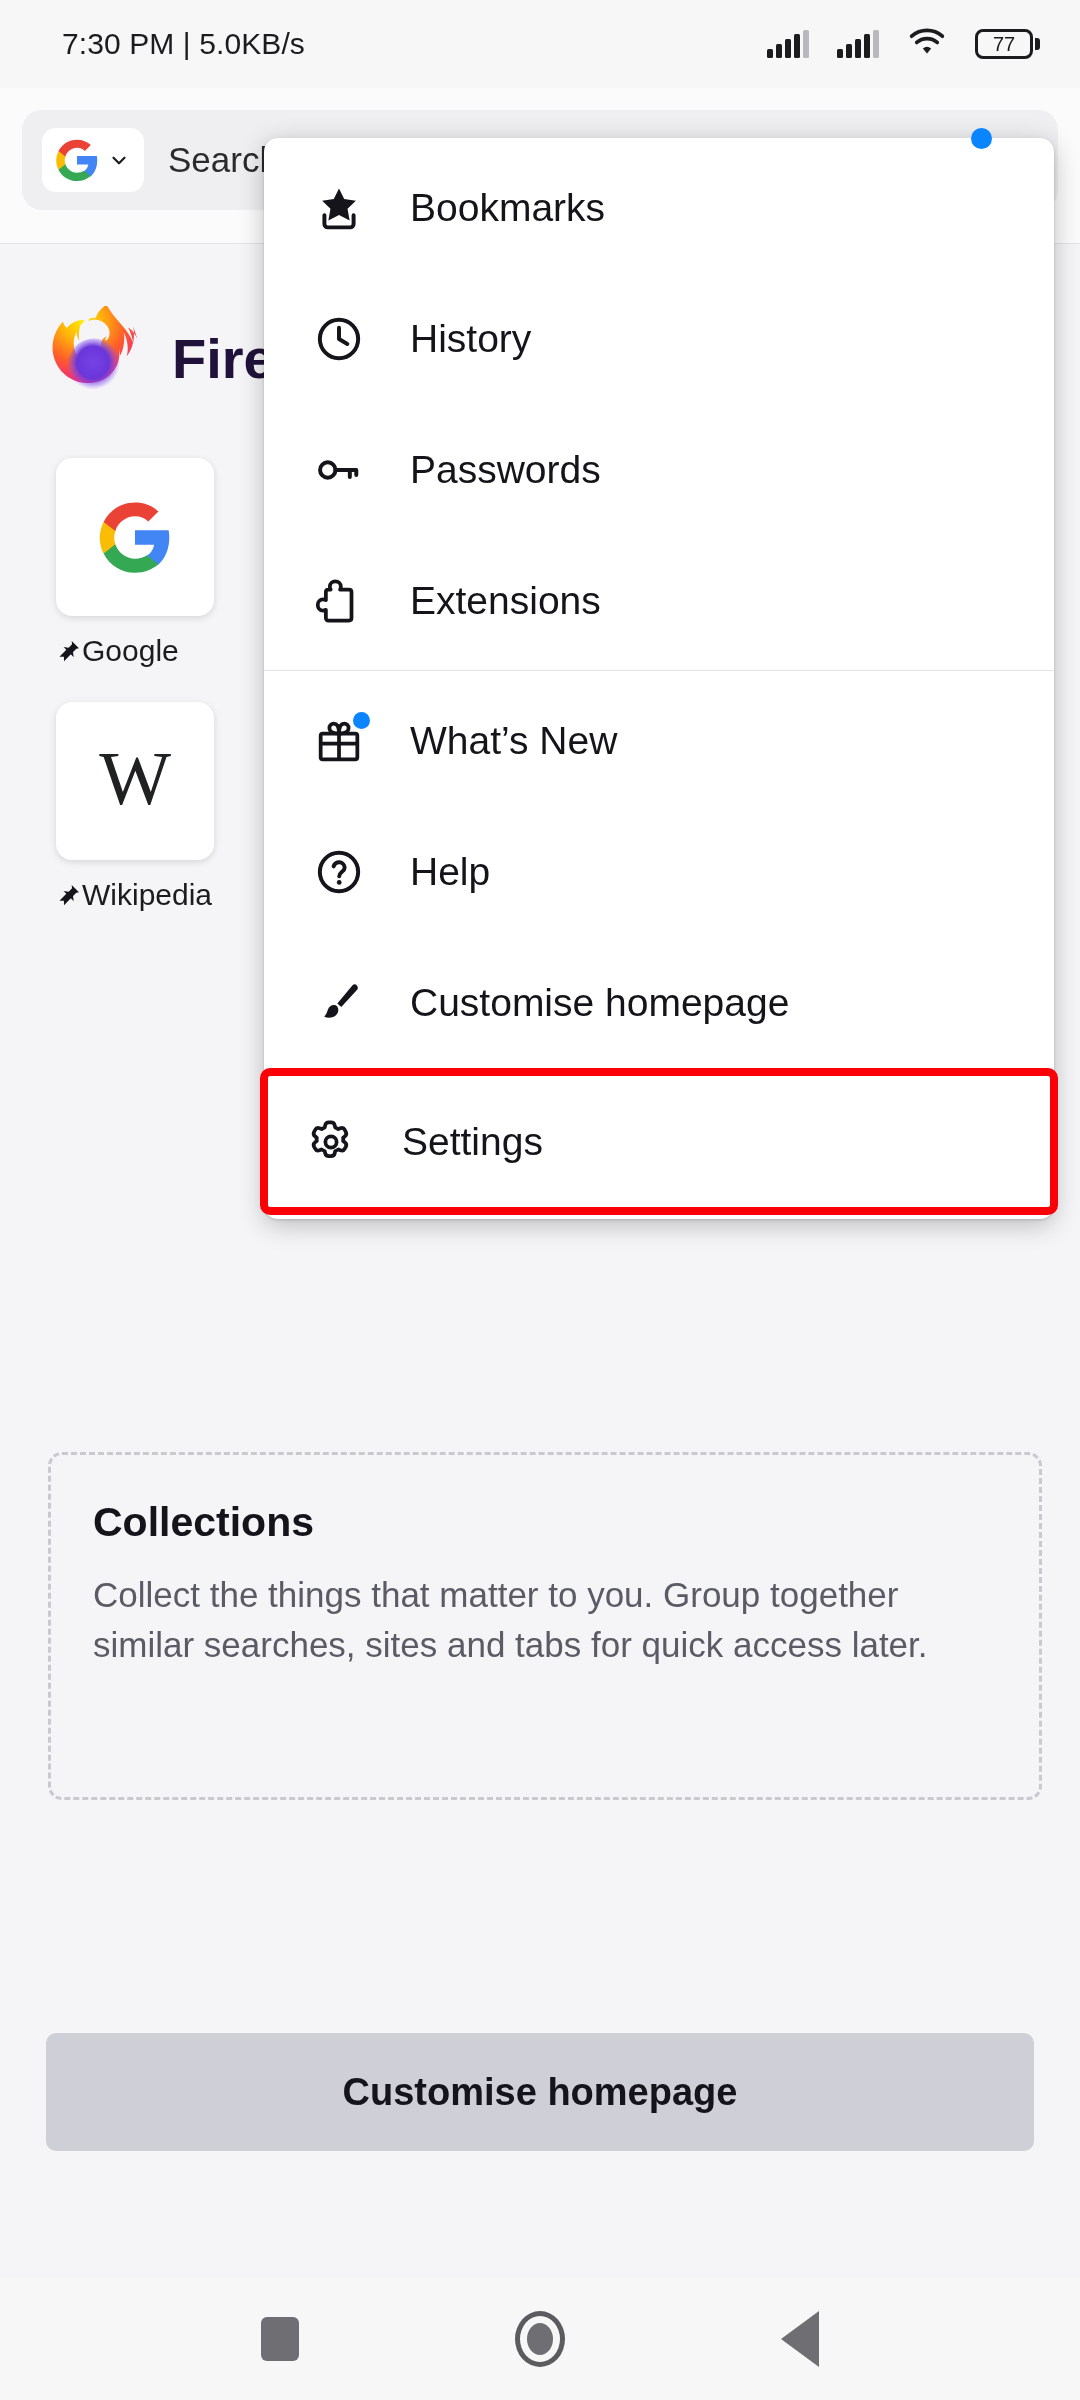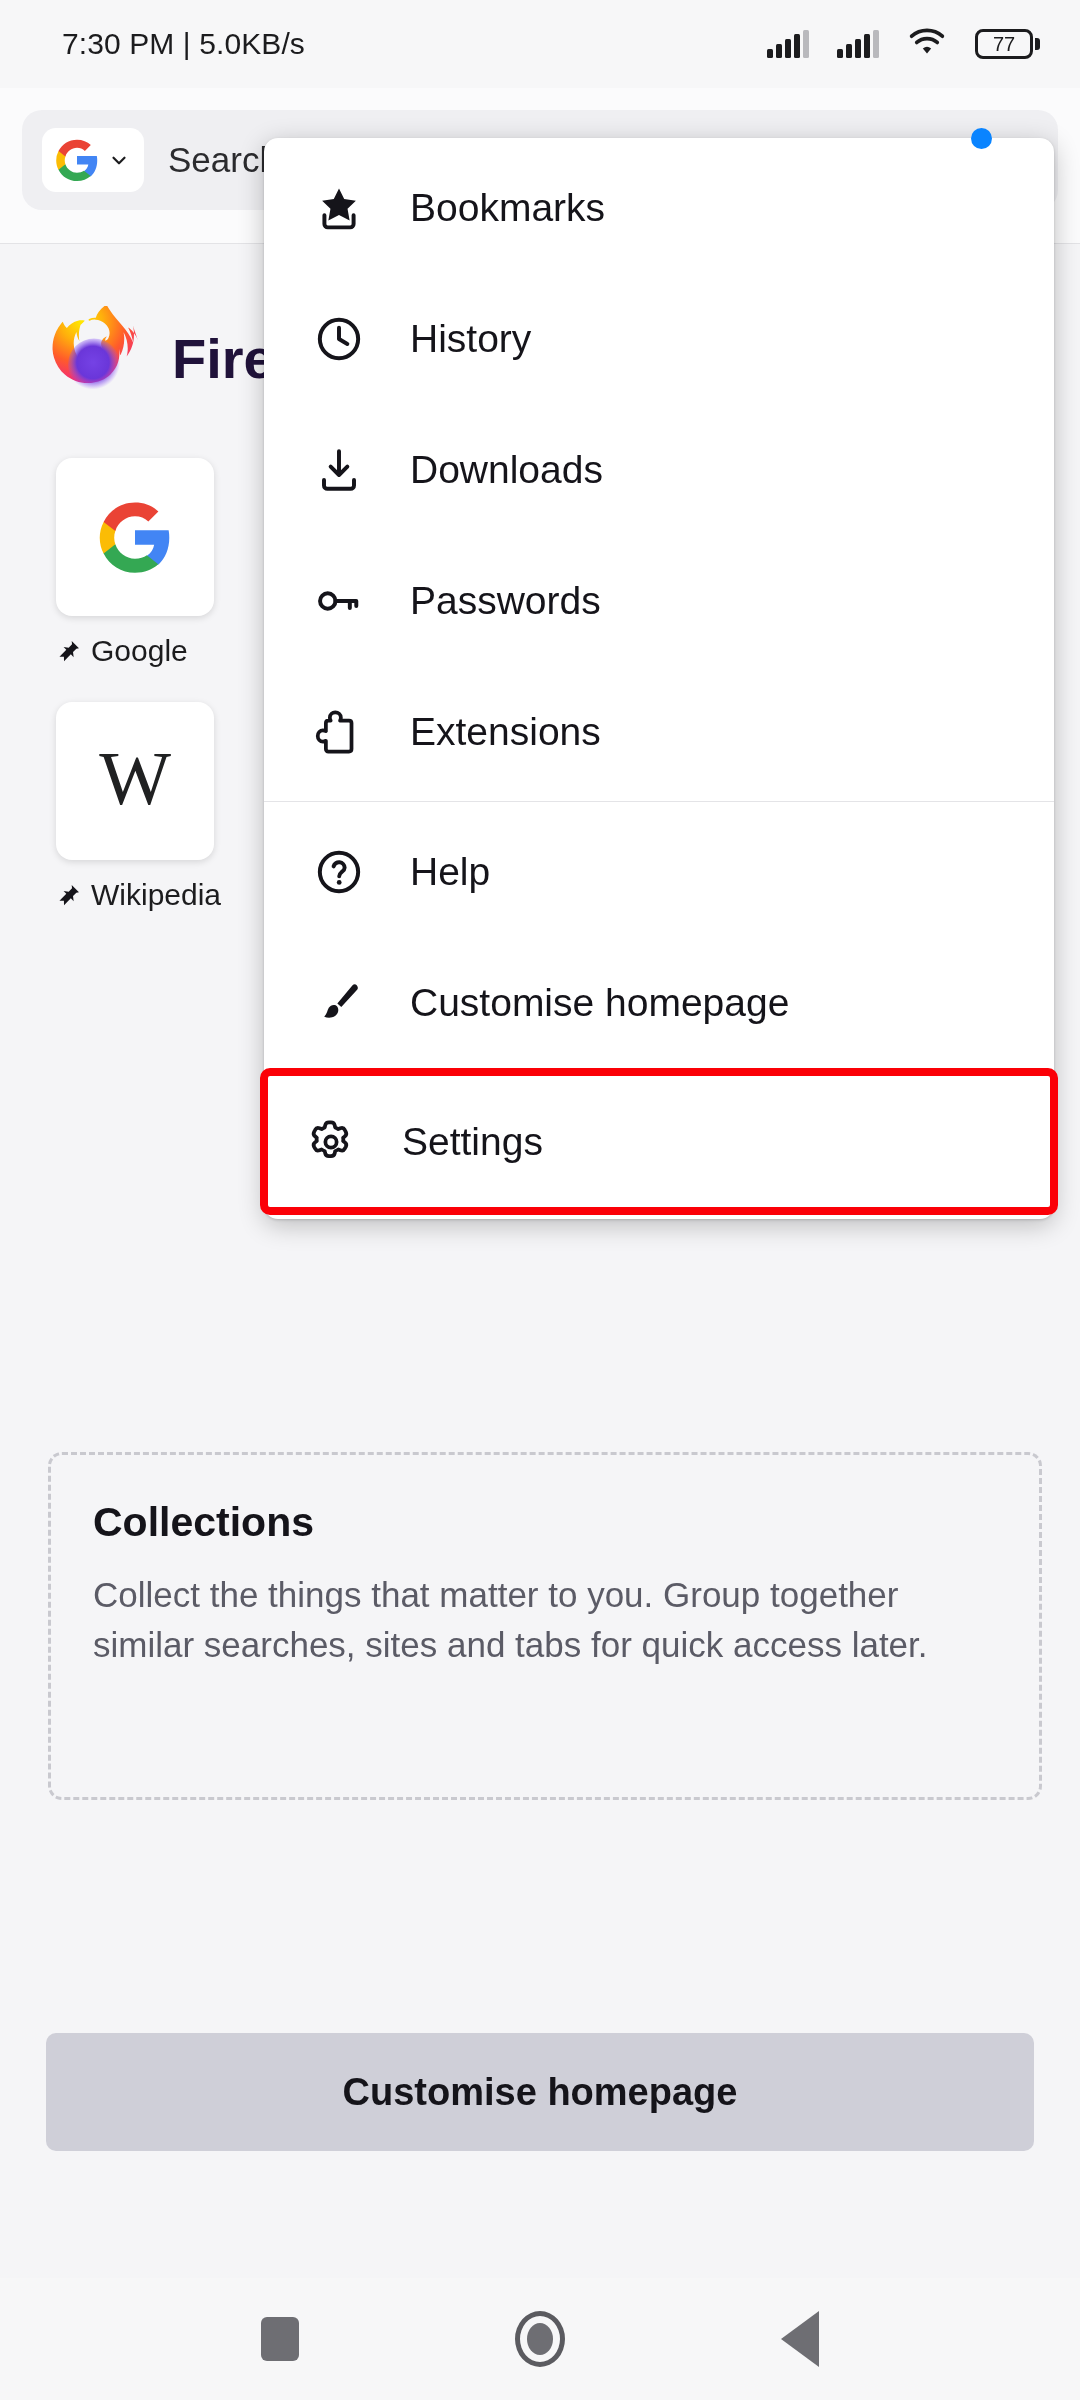--- a/index.html
+++ b/index.html
@@ -181,21 +181,20 @@
   .tile .w-glyph {
     font-family: "Liberation Serif", serif;
     font-size: 76px;
     color: #202122;
     line-height: 1;
     margin-top: -6px;
   }
   .shortcut-label {
     display: flex;
     align-items: center;
-    gap: 9px;
     margin-top: 18px;
     font-size: 30px;
     color: #1c1c1e;
     white-space: nowrap;
   }
   .pin-icon { width: 26px; height: 26px; flex: 0 0 auto; }
 
   
   .collections {
     position: absolute;
@@ -497,29 +496,20 @@
       <div class="menu-item">
         <span class="mi-icon">
           <svg width="50" height="50" viewBox="0 0 24 24">
             <circle cx="12" cy="12" r="9.2" stroke="#15141a" stroke-width="1.9" fill="none"></circle>
             <path d="M12 6.6V12l4 2.4" stroke="#15141a" stroke-width="1.9" fill="none" stroke-linecap="round" stroke-linejoin="round"></path>
           </svg>
         </span>
         <span class="mi-label">History</span>
       </div>
 
-      <div class="menu-item">
-        <span class="mi-icon">
-          <svg width="50" height="50" viewBox="0 0 24 24">
-            <path d="M12 3v11.4M12 14.4l-4-4M12 14.4l4-4" stroke="#15141a" stroke-width="1.9" fill="none" stroke-linecap="round" stroke-linejoin="round"></path>
-            <path d="M4.8 16.8v2.6a1.6 1.6 0 0 0 1.6 1.6h11.2a1.6 1.6 0 0 0 1.6-1.6v-2.6" stroke="#15141a" stroke-width="1.9" fill="none" stroke-linecap="round"></path>
-          </svg>
-        </span>
-        <span class="mi-label">Downloads</span>
-      </div>
 
       <div class="menu-item">
         <span class="mi-icon">
           <svg width="50" height="50" viewBox="0 0 24 24">
             <circle cx="6.6" cy="12" r="3.7" stroke="#15141a" stroke-width="1.9" fill="none"></circle>
             <path d="M10.3 12h10M17.2 12v3.4M20.3 12v2.4" stroke="#15141a" stroke-width="1.9" fill="none" stroke-linecap="round"></path>
           </svg>
         </span>
         <span class="mi-label">Passwords</span>
       </div>
@@ -532,20 +522,31 @@
         </span>
         <span class="mi-label">Extensions</span>
       </div>
 
     </div>
 
     <div class="menu-divider"></div>
 
     <div class="menu-section">
 
+      <div class="menu-item">
+        <span class="mi-icon">
+          <svg width="50" height="50" viewBox="0 0 24 24">
+            <rect x="3.2" y="8.4" width="17.6" height="12.4" rx="1" stroke="#15141a" stroke-width="1.8" fill="none"></rect>
+            <path d="M3.2 13.2h17.6M12 8.4v12.4" stroke="#15141a" stroke-width="1.8"></path>
+            <path d="M12 8.4c-2.8 0-4.6-1-4.6-2.7 0-1.2.9-2.1 2.1-2.1 1.8 0 2.5 2.2 2.5 4.8zM12 8.4c2.8 0 4.6-1 4.6-2.7 0-1.2-.9-2.1-2.1-2.1-1.8 0-2.5 2.2-2.5 4.8z" stroke="#15141a" stroke-width="1.8" fill="none" stroke-linejoin="round"></path>
+          </svg>
+          <span class="badge-dot"></span>
+        </span>
+        <span class="mi-label">What’s New</span>
+      </div>
 
       <div class="menu-item">
         <span class="mi-icon">
           <svg width="50" height="50" viewBox="0 0 24 24">
             <circle cx="12" cy="12" r="9.2" stroke="#15141a" stroke-width="1.9" fill="none"></circle>
             <path d="M9.4 9.3a2.7 2.7 0 0 1 5.3.6c0 1.8-2.6 2.2-2.6 4.1" stroke="#15141a" stroke-width="1.9" fill="none" stroke-linecap="round"></path>
             <circle cx="12.1" cy="17" r="1.15" fill="#15141a"></circle>
           </svg>
         </span>
         <span class="mi-label">Help</span>

